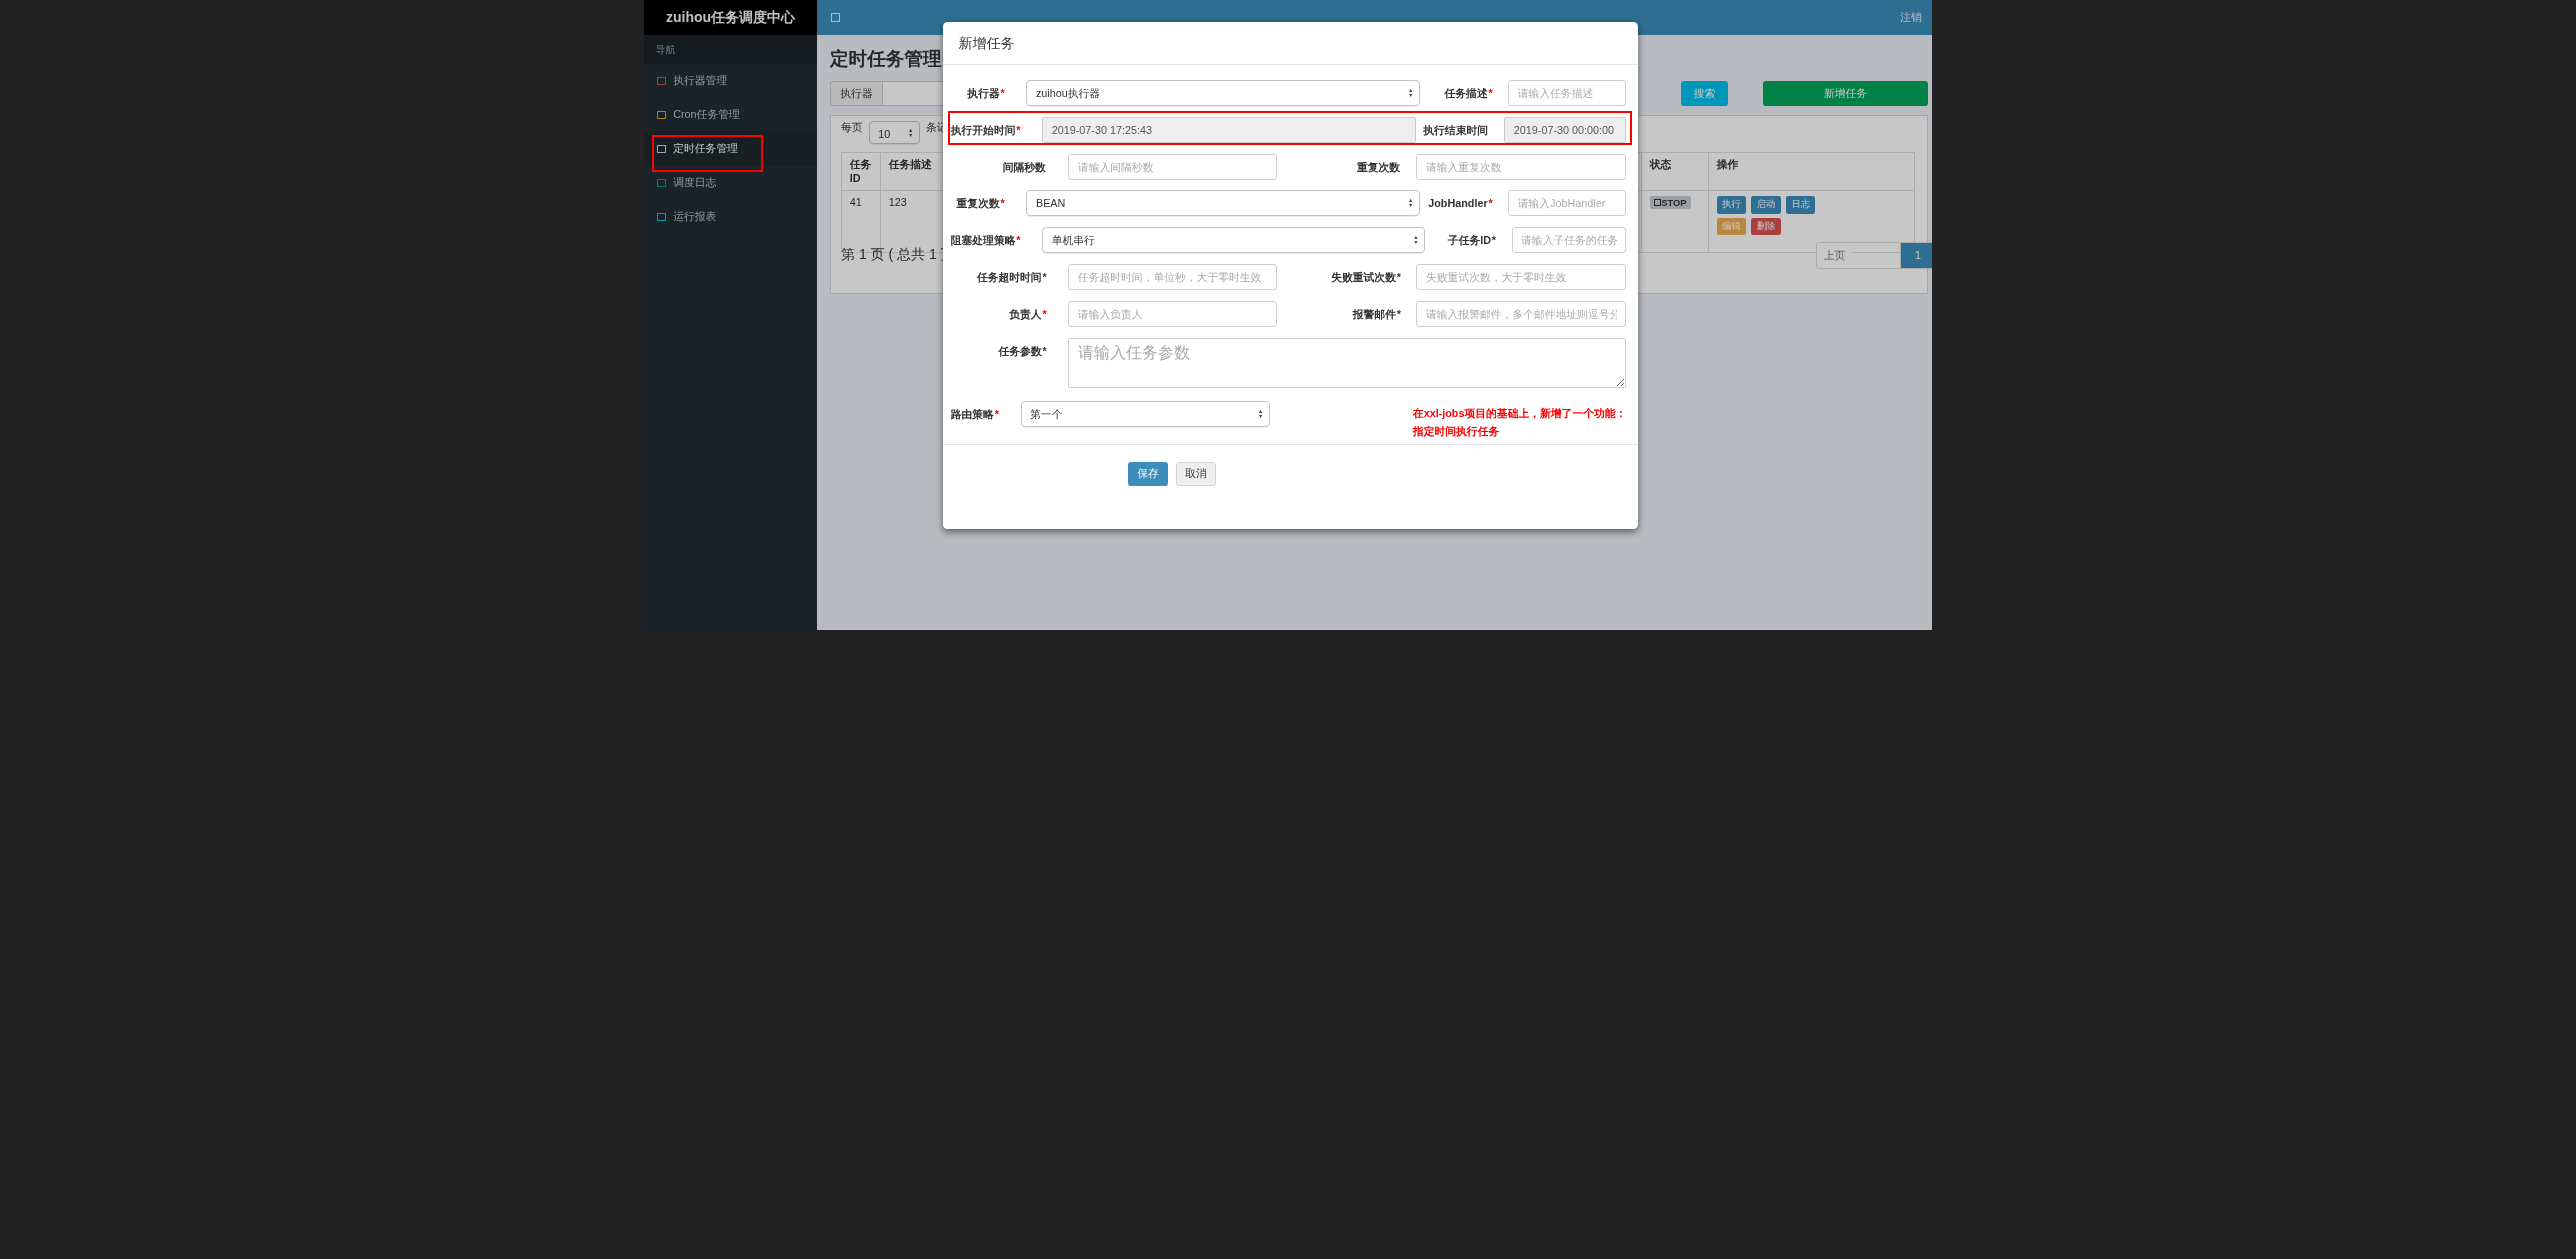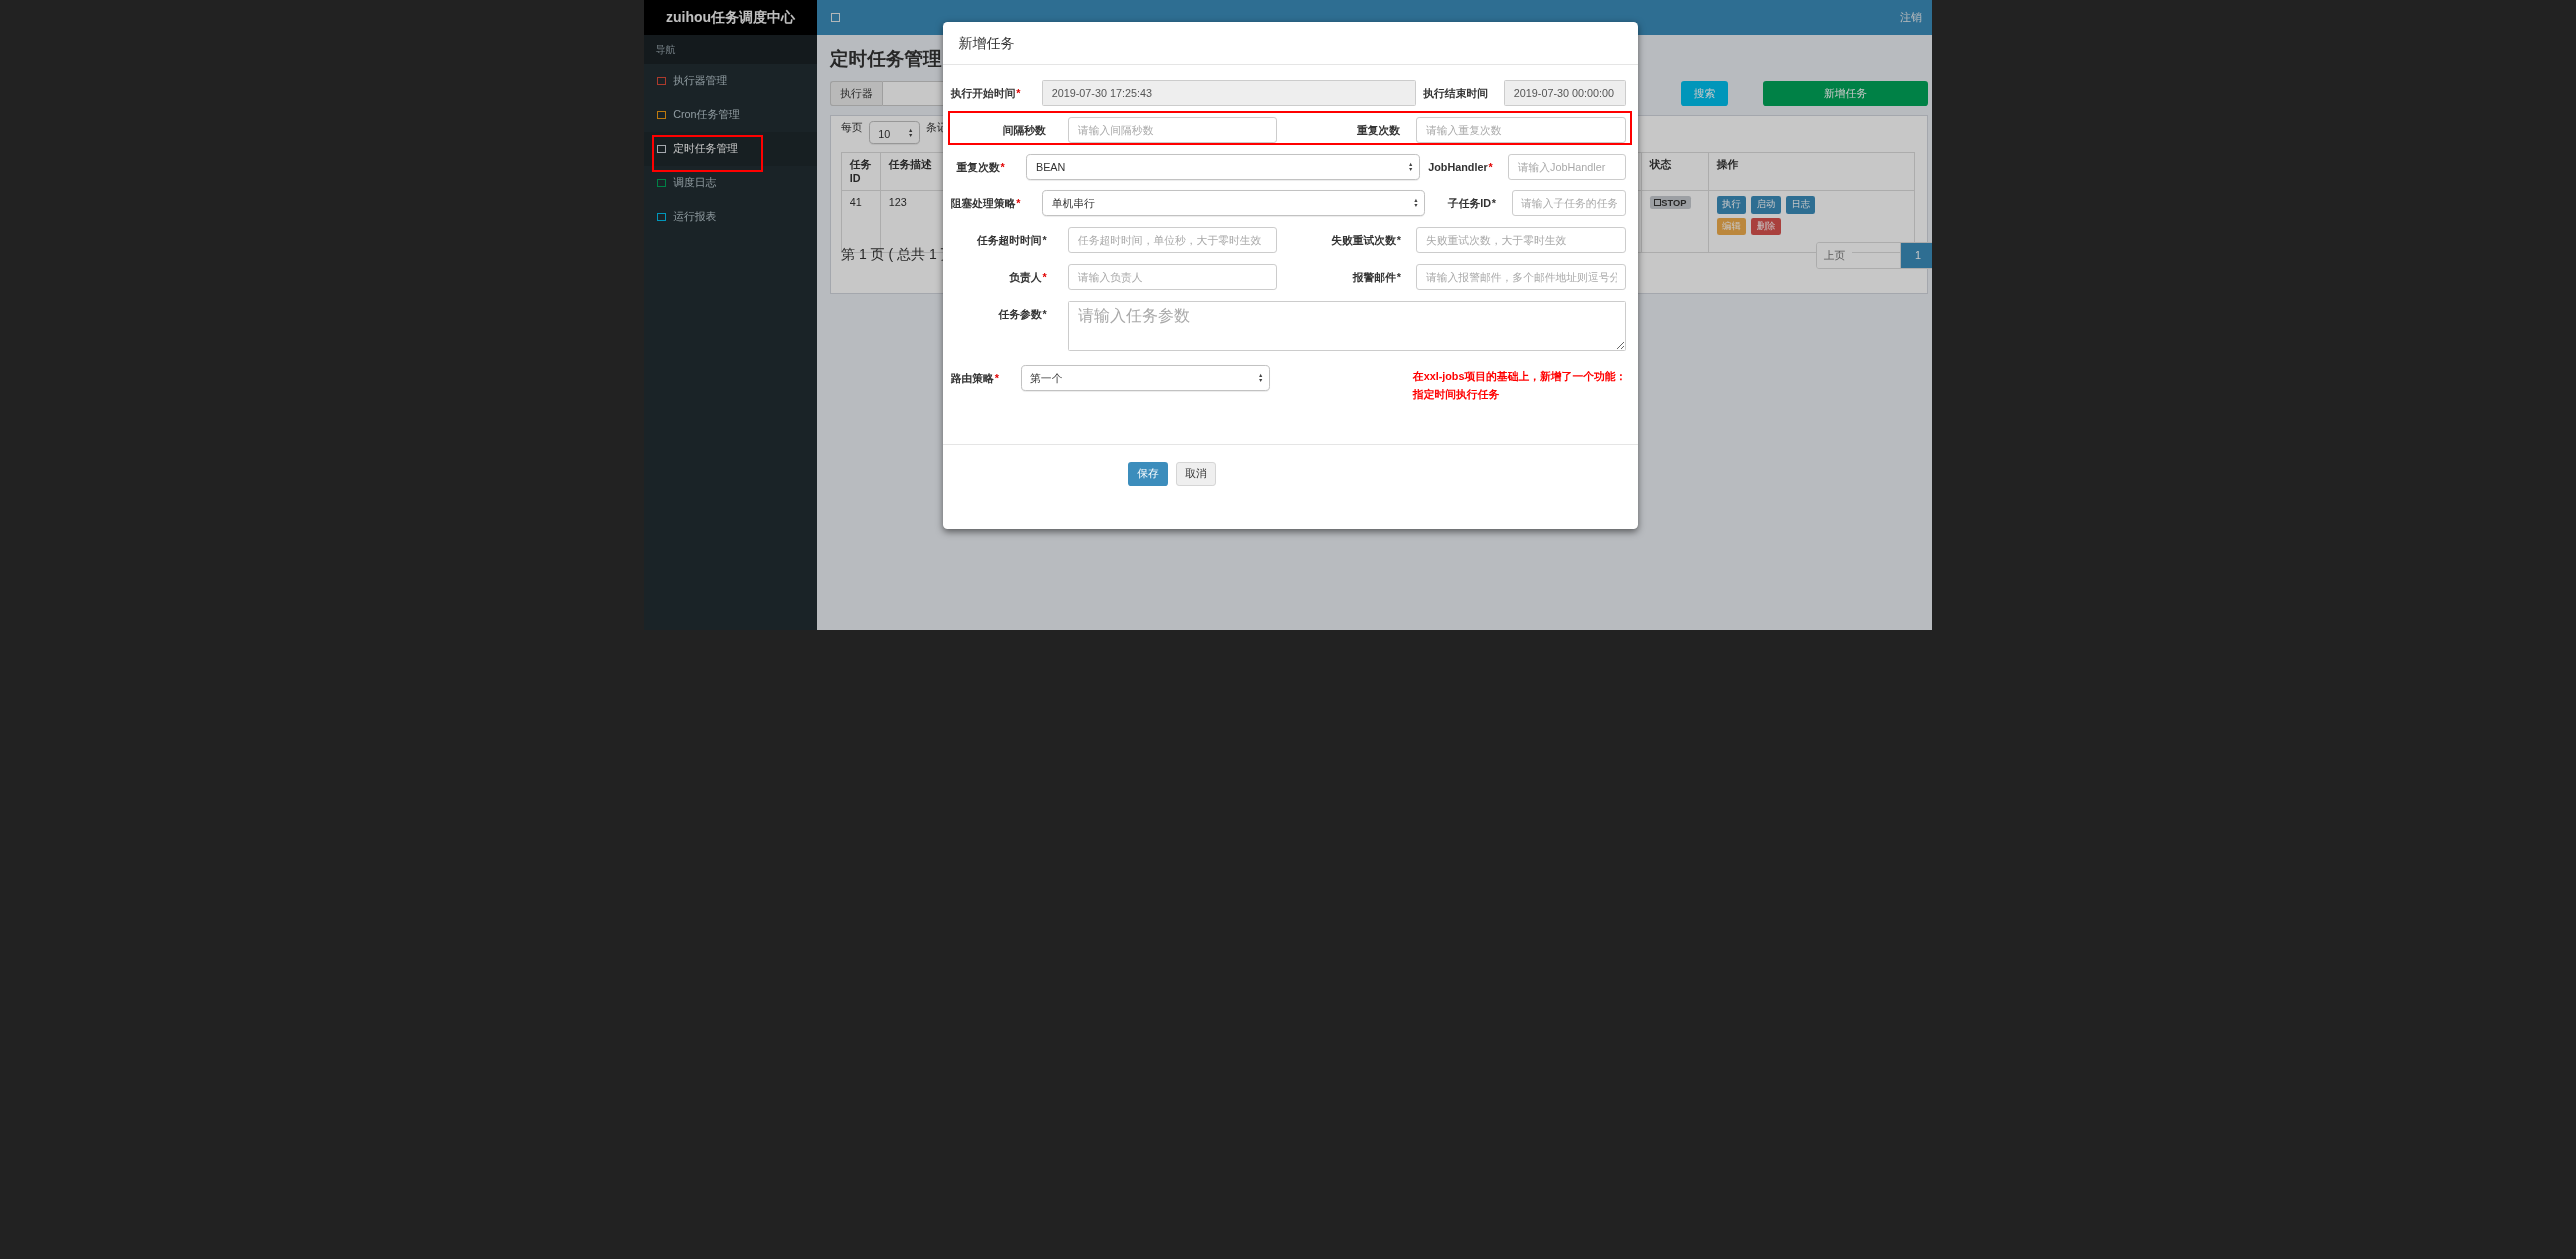--- a/index.html
+++ b/index.html
@@ -185,20 +185,31 @@
   </div>
 
   <div class="backdrop"></div>
 
   <div class="modal">
     <div class="modal-header">
       <div class="modal-title">新增任务</div>
     </div>
     <div class="modal-body">
 
+      <div class="frow">
+        <div class="lbl"><span>执行器</span><span class="star-red">*</span></div>
+        <div class="ctl sel">
+          <span>zuihou执行器</span>
+          <i class="spin">▲<br>▼</i>
+        </div>
+        <div class="lbl c2"><span>任务描述</span><span class="star-red">*</span></div>
+        <div class="ctl c2">
+          <input class="txt" placeholder="请输入任务描述" style="">
+        </div>
+      </div>
 
       <div class="frow">
         <div class="lbl"><span>执行开始时间</span><span class="star-red">*</span></div>
         <div class="ctl ro">2019-07-30 17:25:43</div>
         <div class="lbl c2"><span>执行结束时间</span><span class="star-red"></span></div>
         <div class="ctl c2 ro">2019-07-30 00:00:00</div>
       </div>
 
       <div class="frow">
         <div class="lbl"><span>间隔秒数</span><span class="star-red"></span></div>

